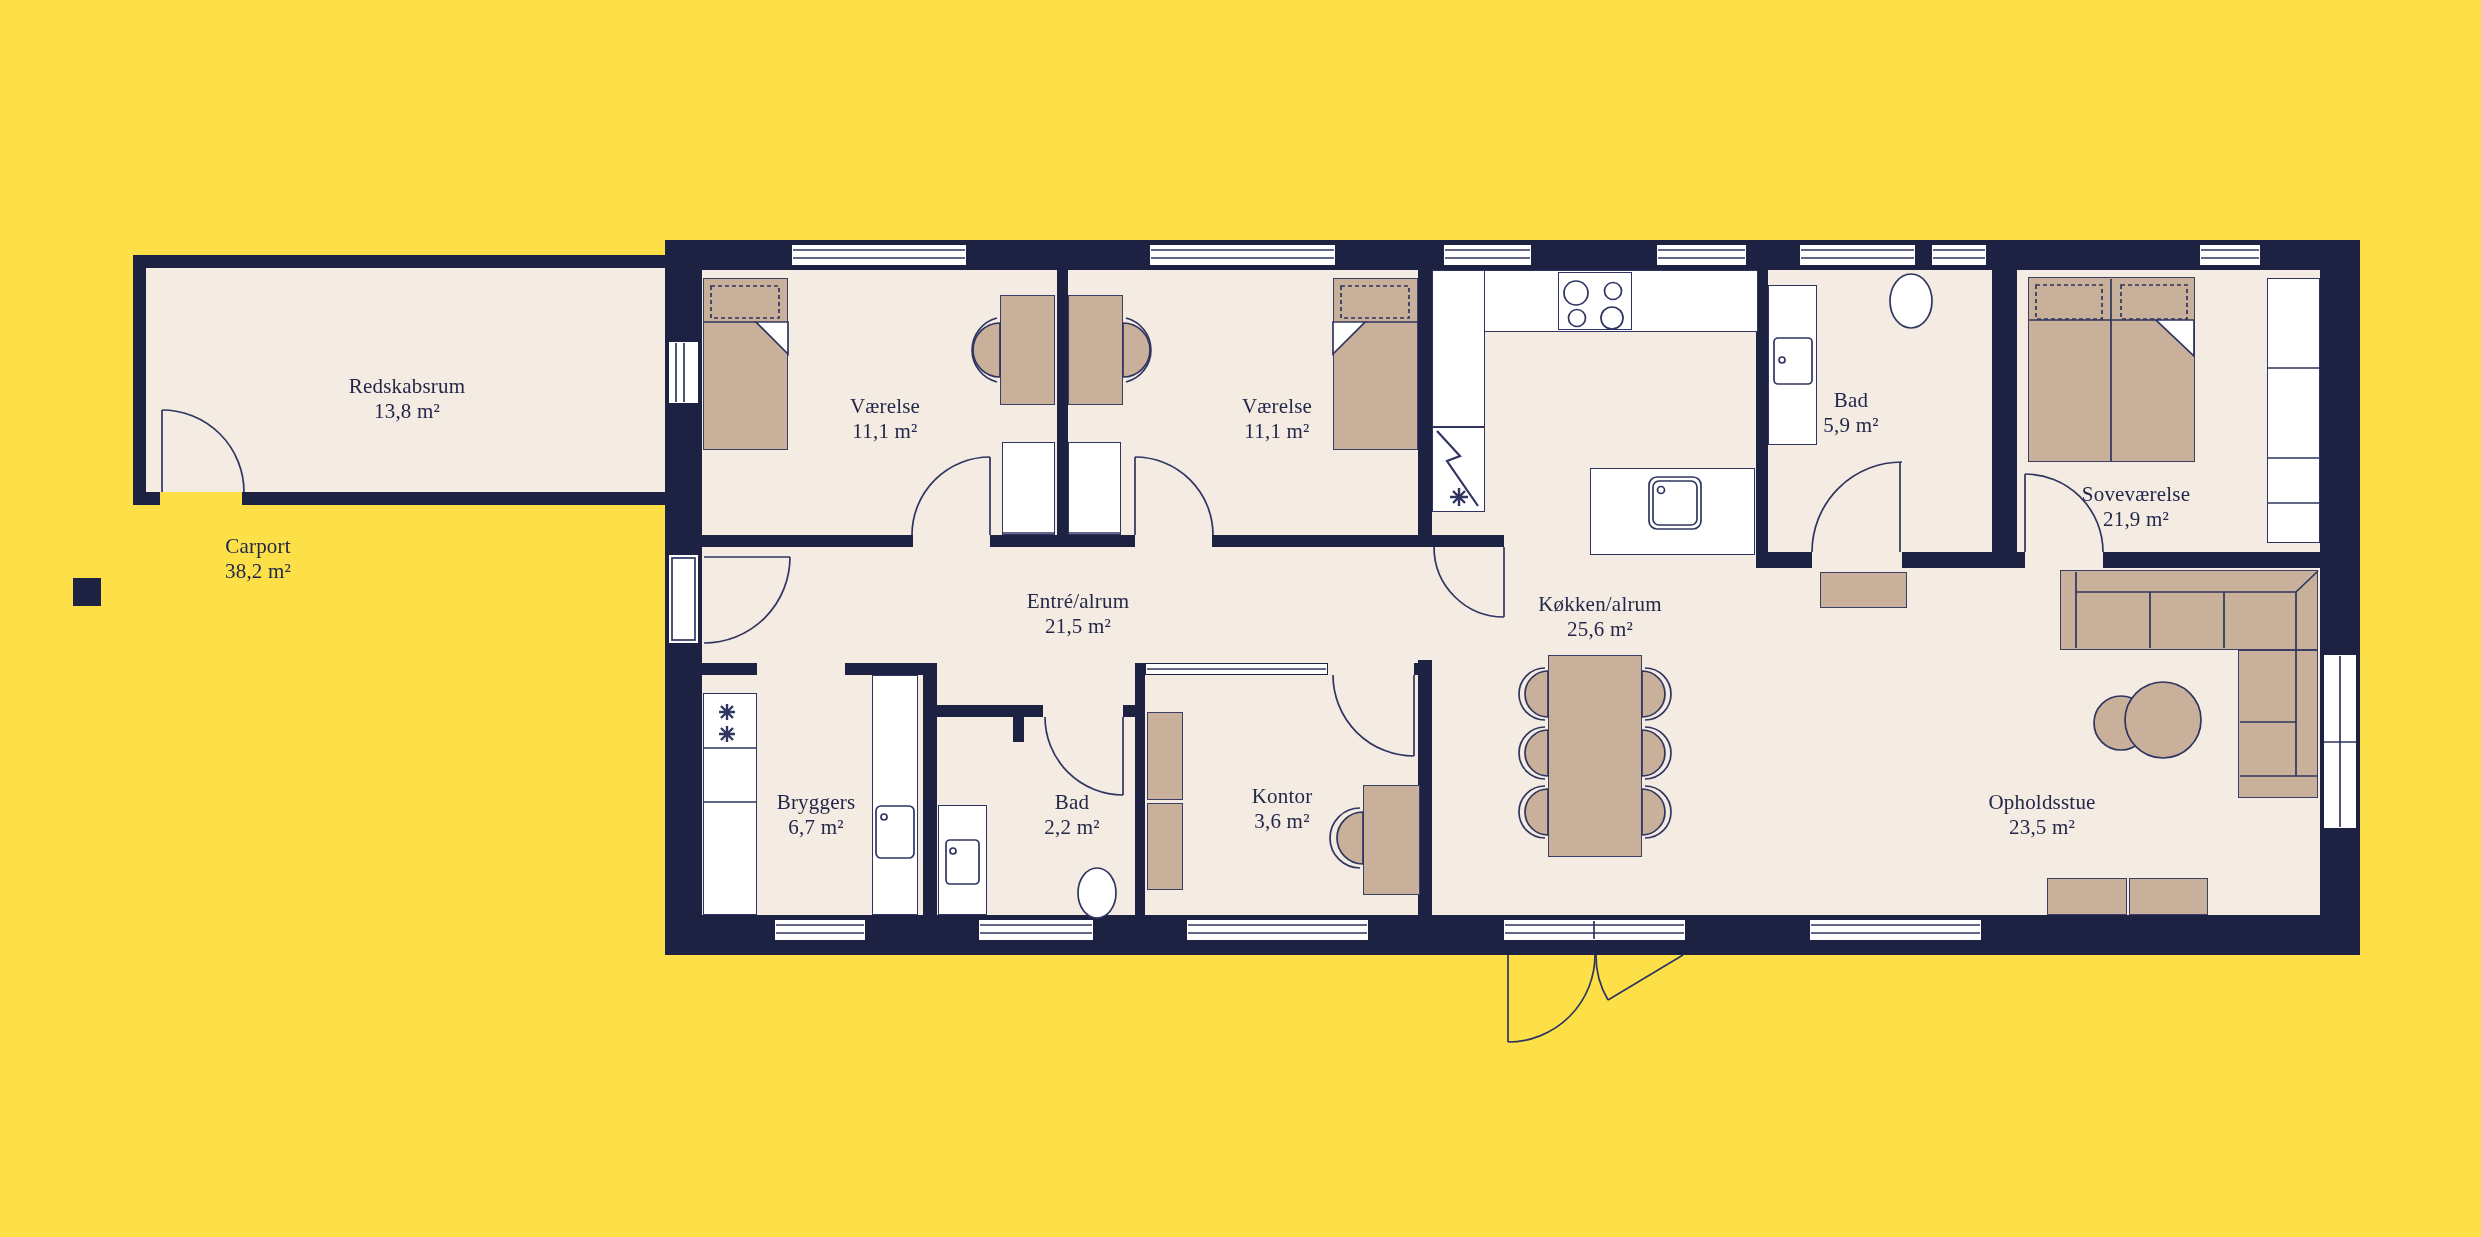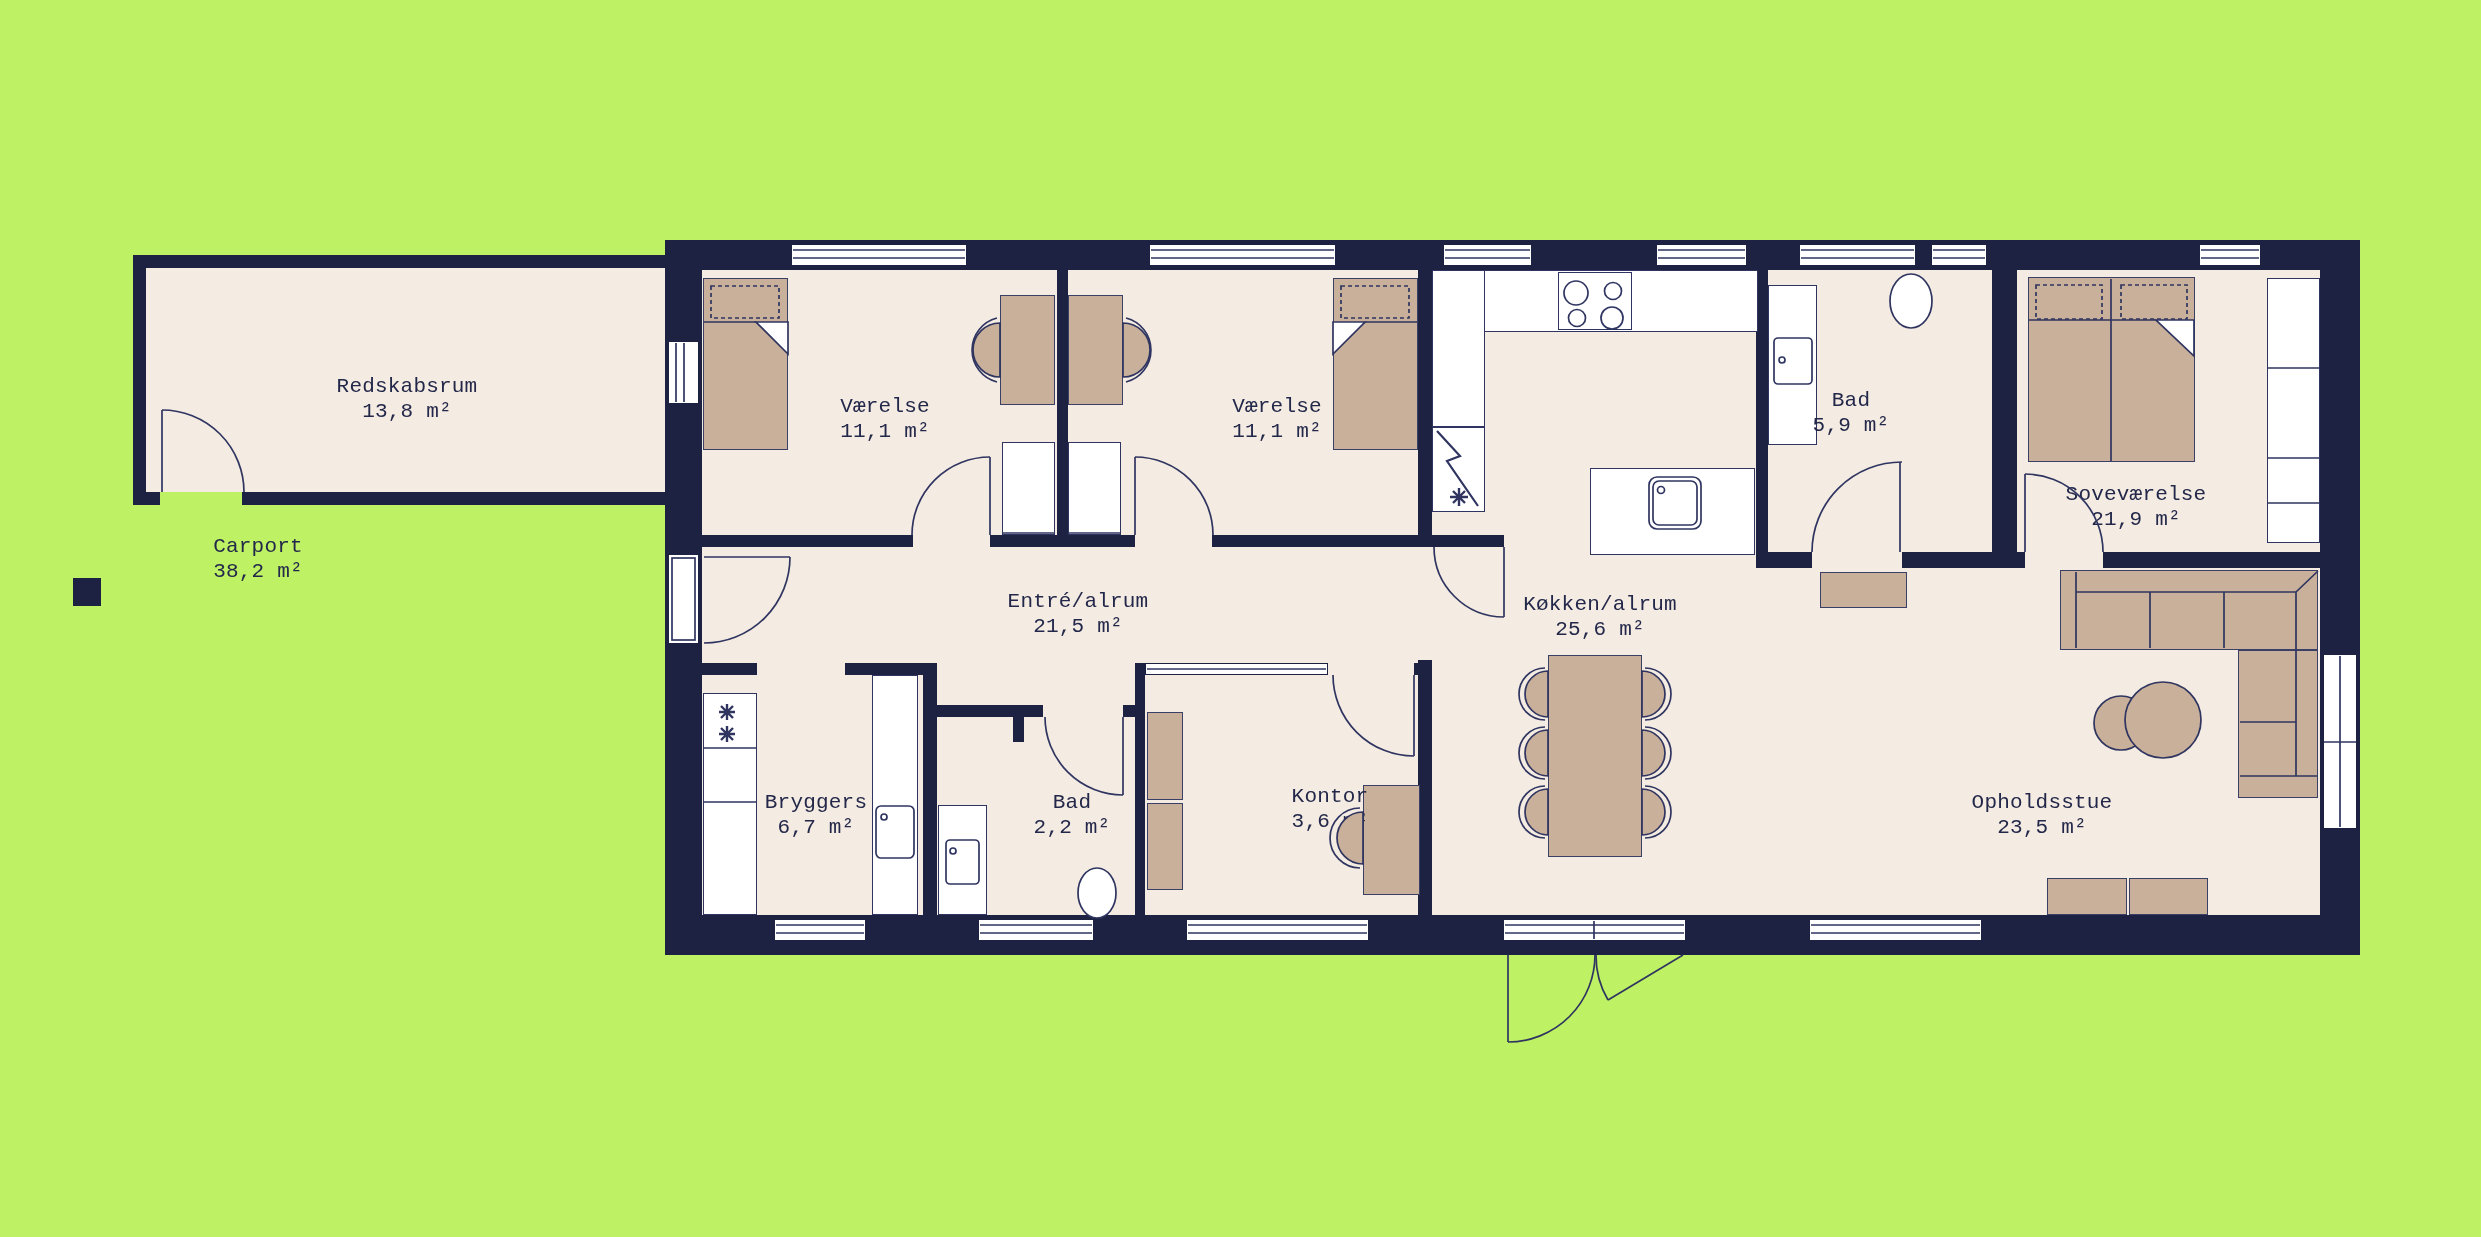--- a/index.html
+++ b/index.html
@@ -3,22 +3,22 @@
 <meta charset="utf-8">
 <style>
   :root{
     --wall:#1d2242;
     --floor:#f4ebe2;
     --tan:#c9b09a;
     --line:#2f3560;
     --text:#23284a;
   }
   html,body{margin:0;padding:0;background:#ffffff;}
-  #plan{position:relative;width:2481px;height:1237px;background:#bef264;overflow:hidden;
-        font-family:Liberation Mono, monospace;}
+  #plan{position:relative;width:2481px;height:1237px;background:#fde047;overflow:hidden;
+        font-family:Liberation Serif, serif;}
   .floor{position:absolute;background:var(--floor);}
   .wall{position:absolute;background:var(--wall);}
   .win{position:absolute;background:#ffffff;border:2px solid var(--wall);box-sizing:border-box;}
   .wf{position:absolute;background:#ffffff;border:1.5px solid var(--line);box-sizing:border-box;}
   .tf{position:absolute;background:var(--tan);border:1.5px solid #3a3f66;box-sizing:border-box;}
   .lbl{position:absolute;transform:translateX(-50%);text-align:center;white-space:nowrap;
        font-size:21px;line-height:25px;font-weight:500;color:var(--text);letter-spacing:.2px;}
   svg.overlay{position:absolute;left:0;top:0;pointer-events:none;}
 </style>
 </head>
@@ -130,21 +130,21 @@
     <div>21,5 m²</div>
   </div>
   <div class="lbl" style="left:816px;top:790px;">
     <div>Bryggers</div>
     <div>6,7 m²</div>
   </div>
   <div class="lbl" style="left:1072px;top:790px;">
     <div>Bad</div>
     <div>2,2 m²</div>
   </div>
-  <div class="lbl" style="left:1330px;top:784px;">
+  <div class="lbl" style="left:1282px;top:784px;">
     <div>Kontor</div>
     <div>3,6 m²</div>
   </div>
   <div class="lbl" style="left:1600px;top:592px;">
     <div>Køkken/alrum</div>
     <div>25,6 m²</div>
   </div>
   <div class="lbl" style="left:1851px;top:388px;">
     <div>Bad</div>
     <div>5,9 m²</div>

